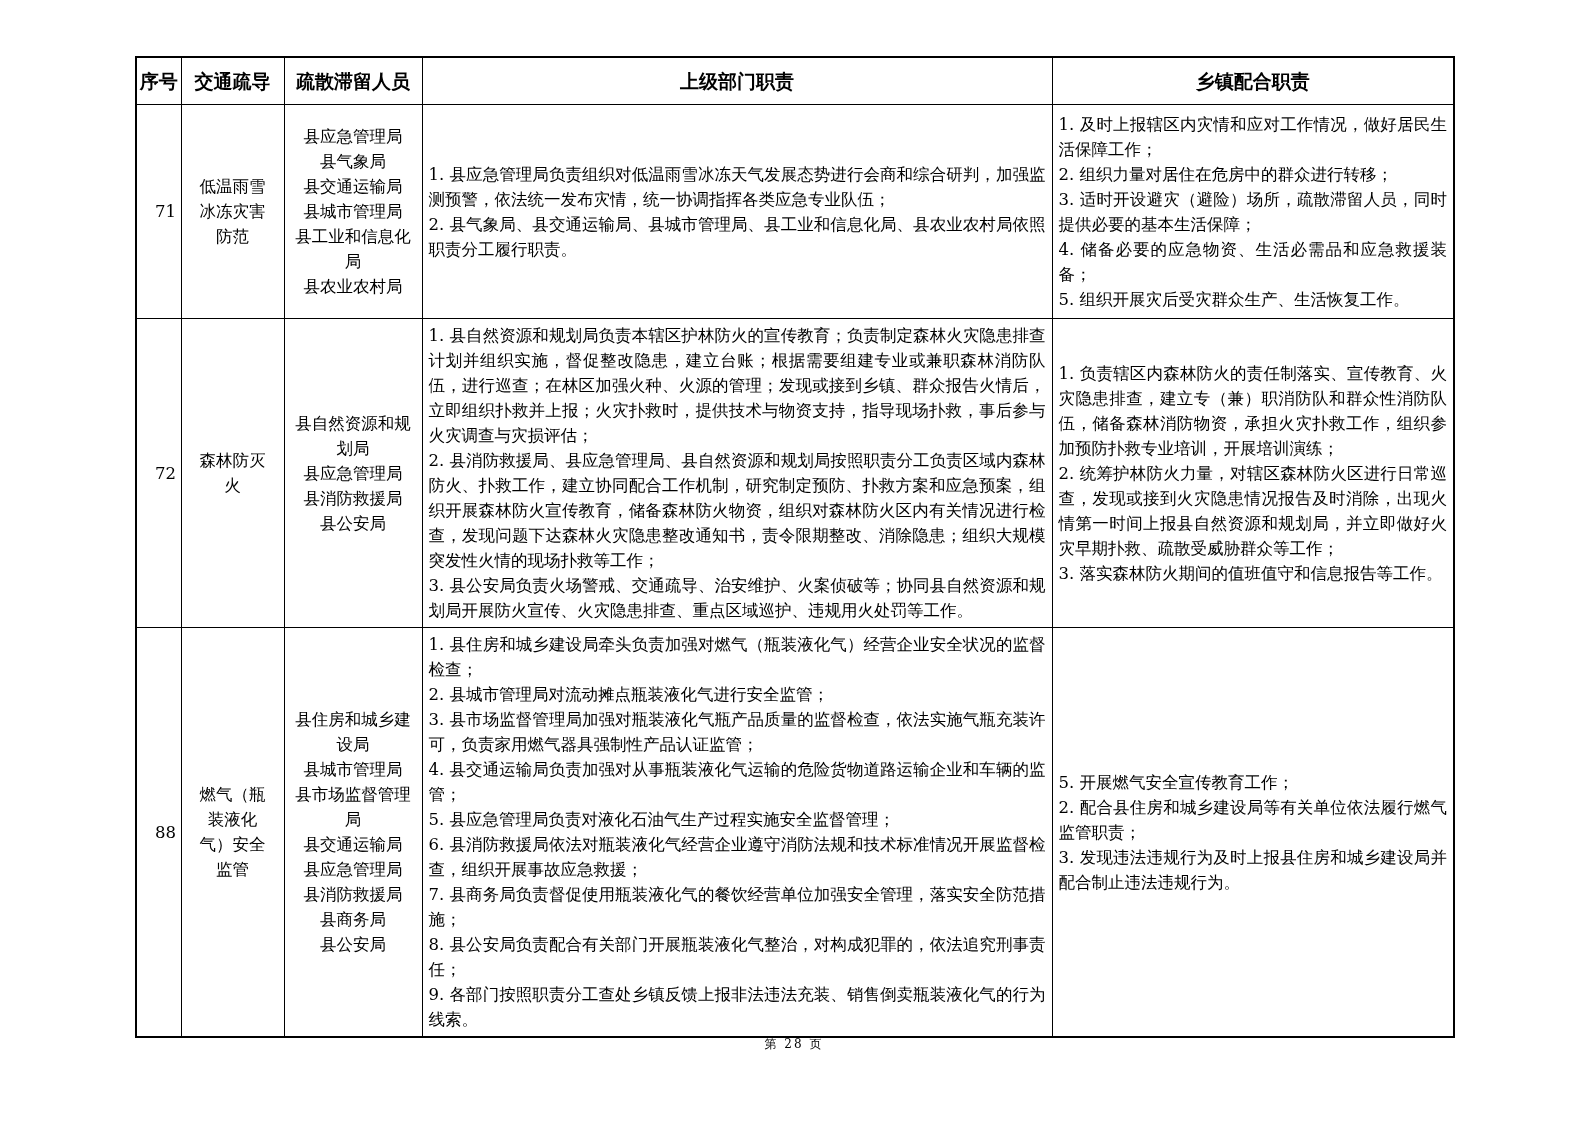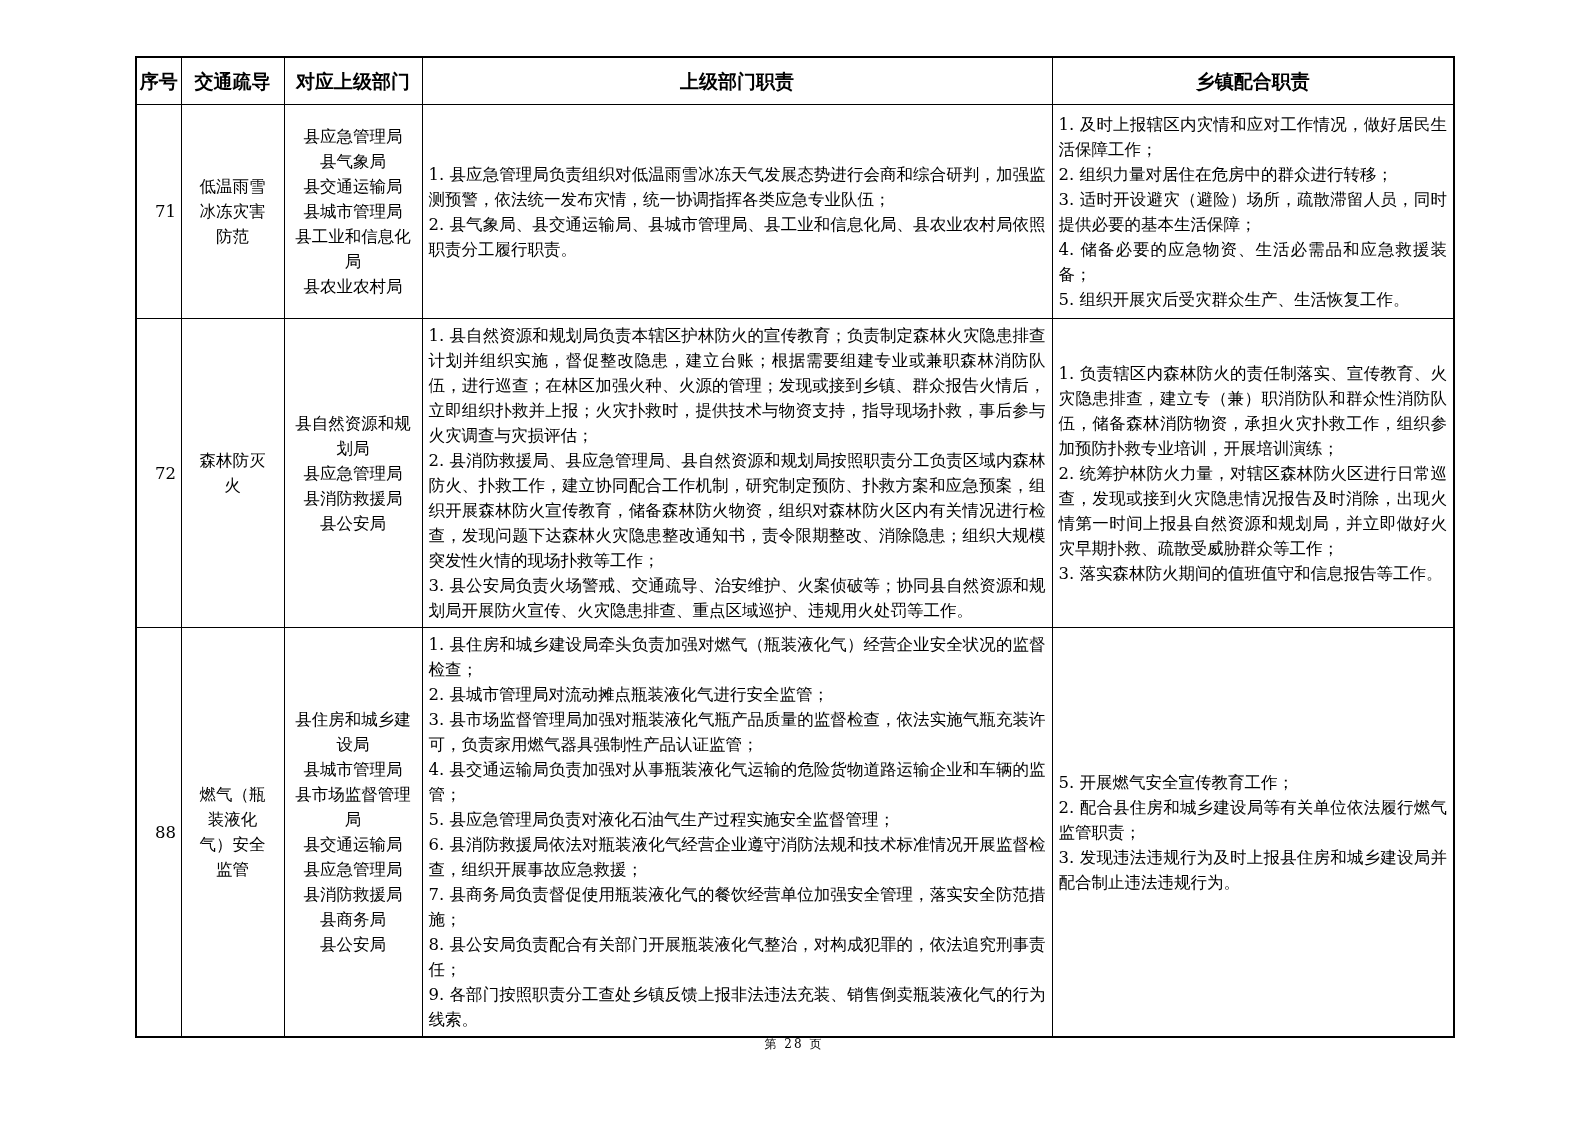--- a/index.html
+++ b/index.html
@@ -84,21 +84,21 @@
       <col style="width:45px">
       <col style="width:103px">
       <col style="width:138px">
       <col style="width:630px">
       <col style="width:402px">
     </colgroup>
     <thead>
       <tr>
         <th>序号</th>
         <th>交通疏导</th>
-        <th>对应上级部门</th>
+        <th>疏散滞留人员</th>
         <th>上级部门职责</th>
         <th>乡镇配合职责</th>
       </tr>
     </thead>
     <tbody>
       <tr class="row-71">
         <td class="cell-num">71</td>
         <td class="cell-name">低温雨雪冰冻灾害防范</td>
         <td class="cell-depts">县应急管理局
 县气象局

